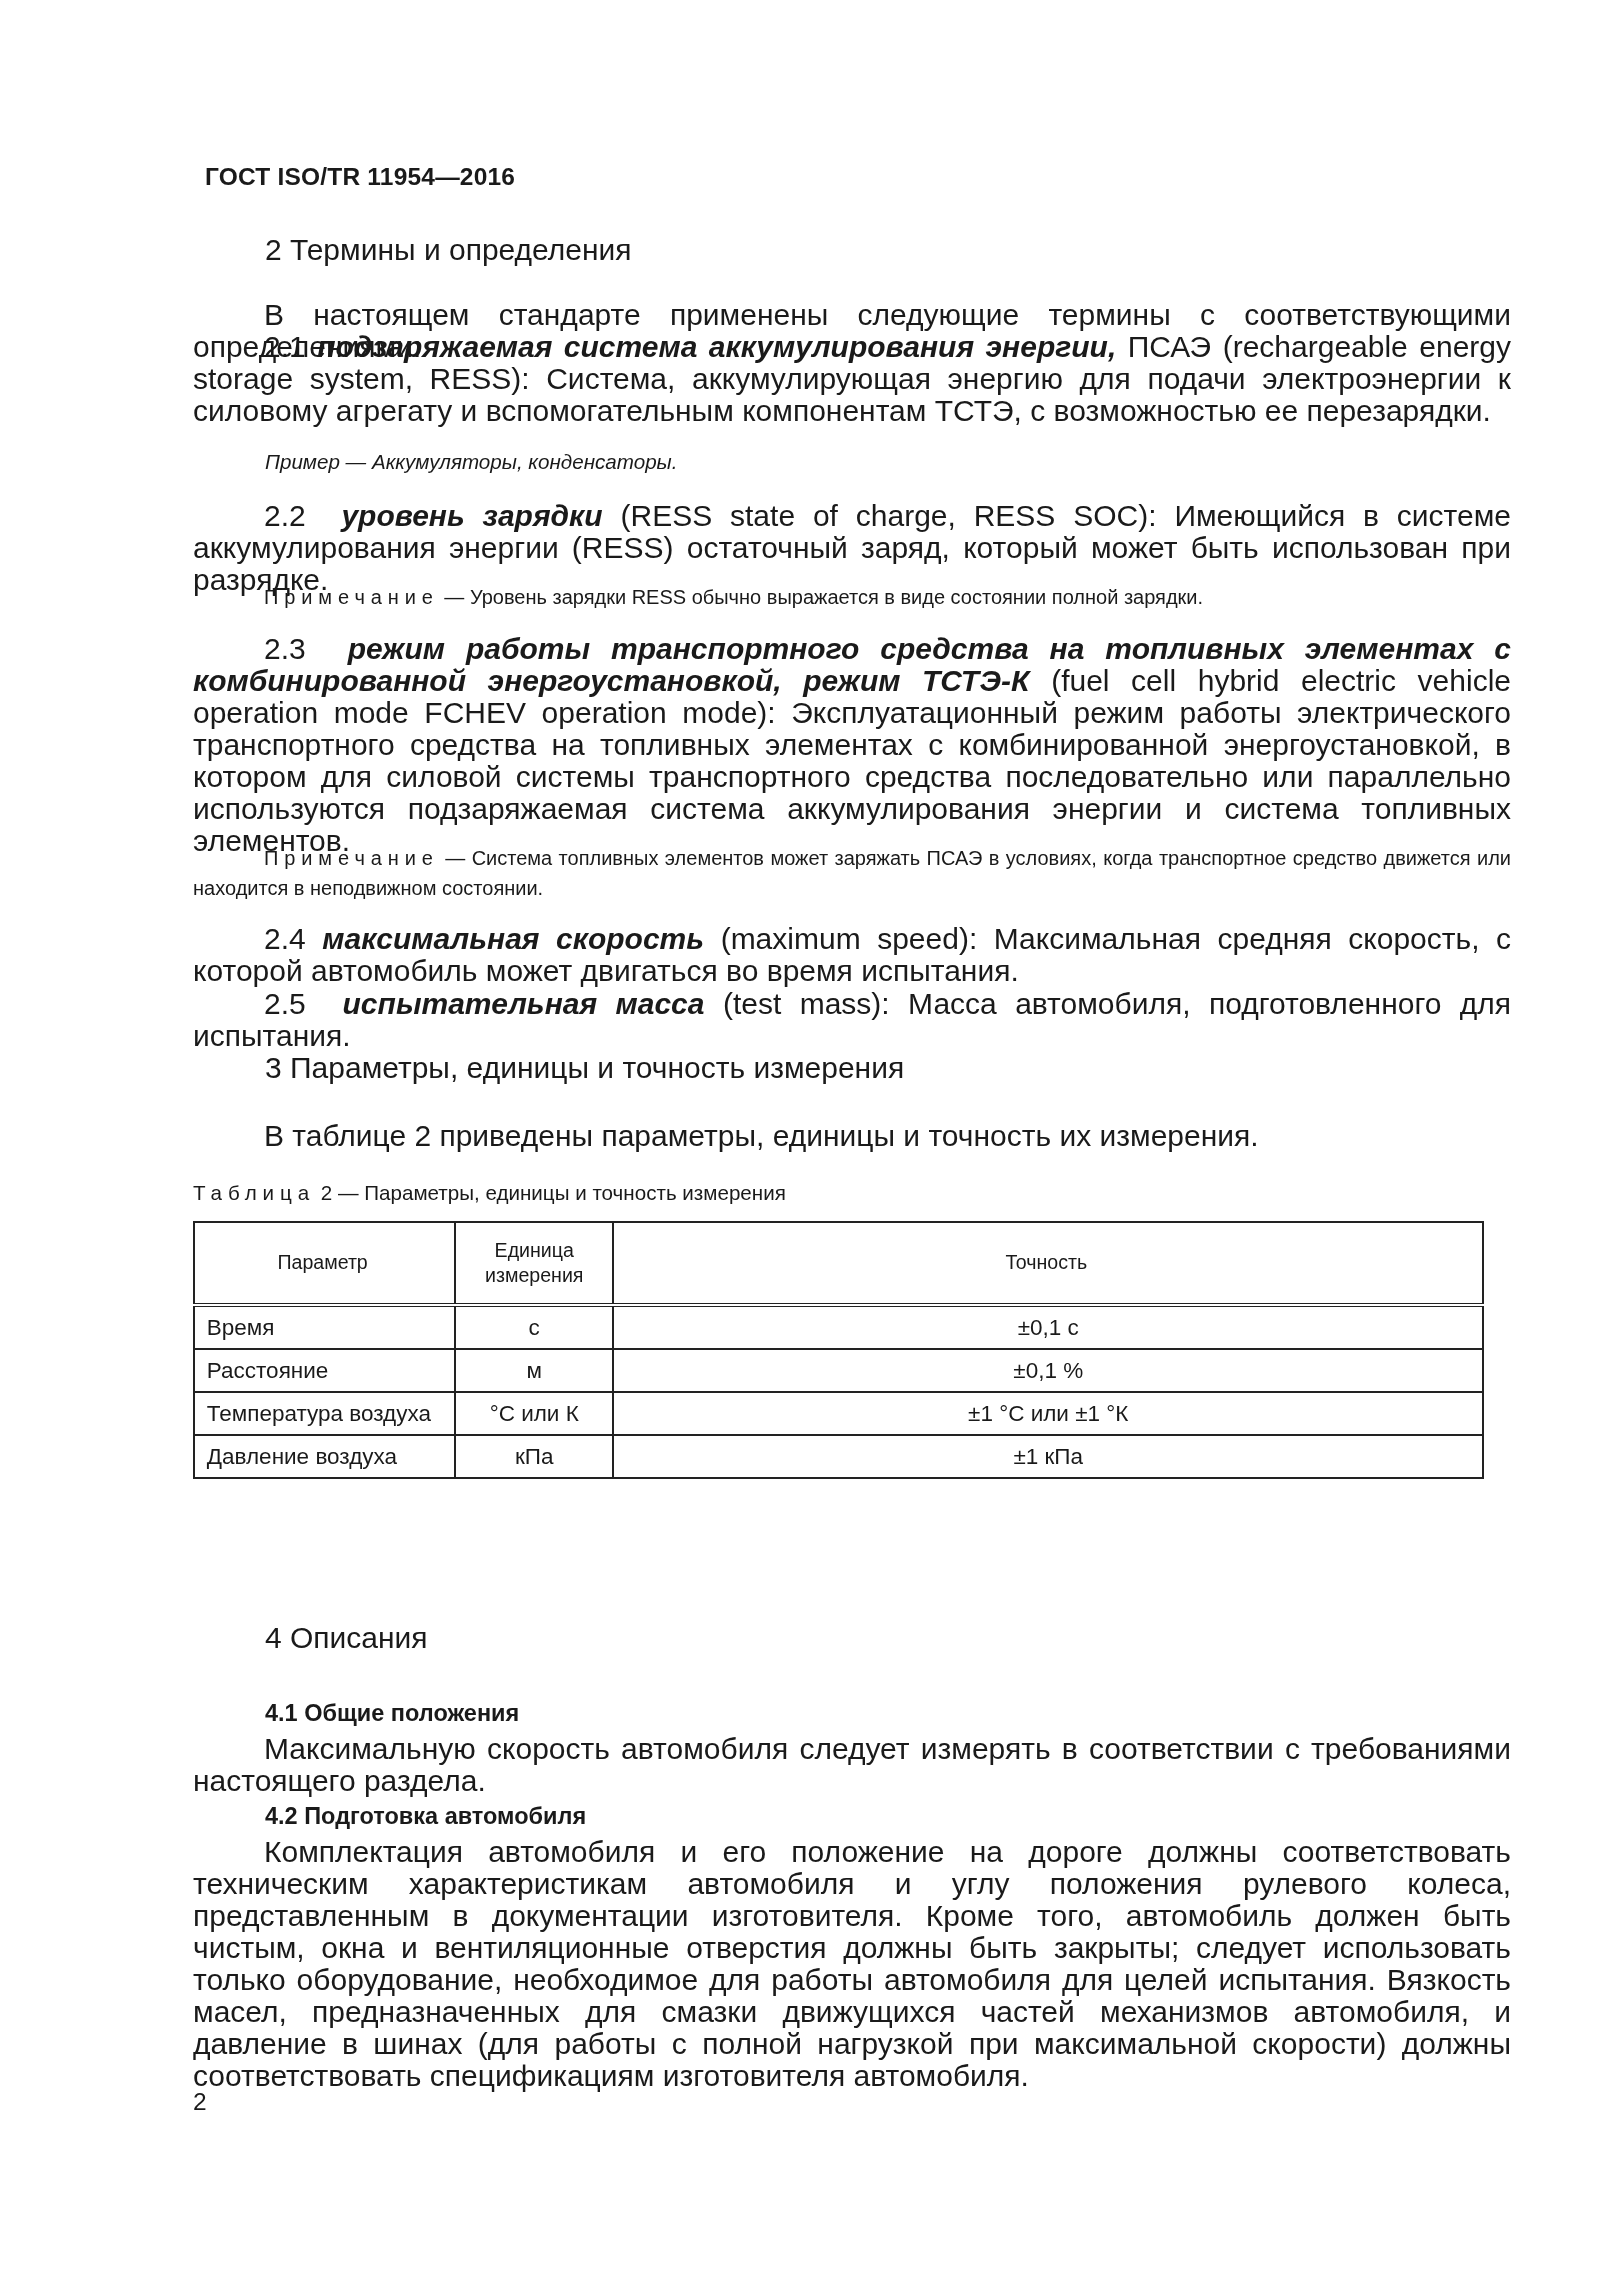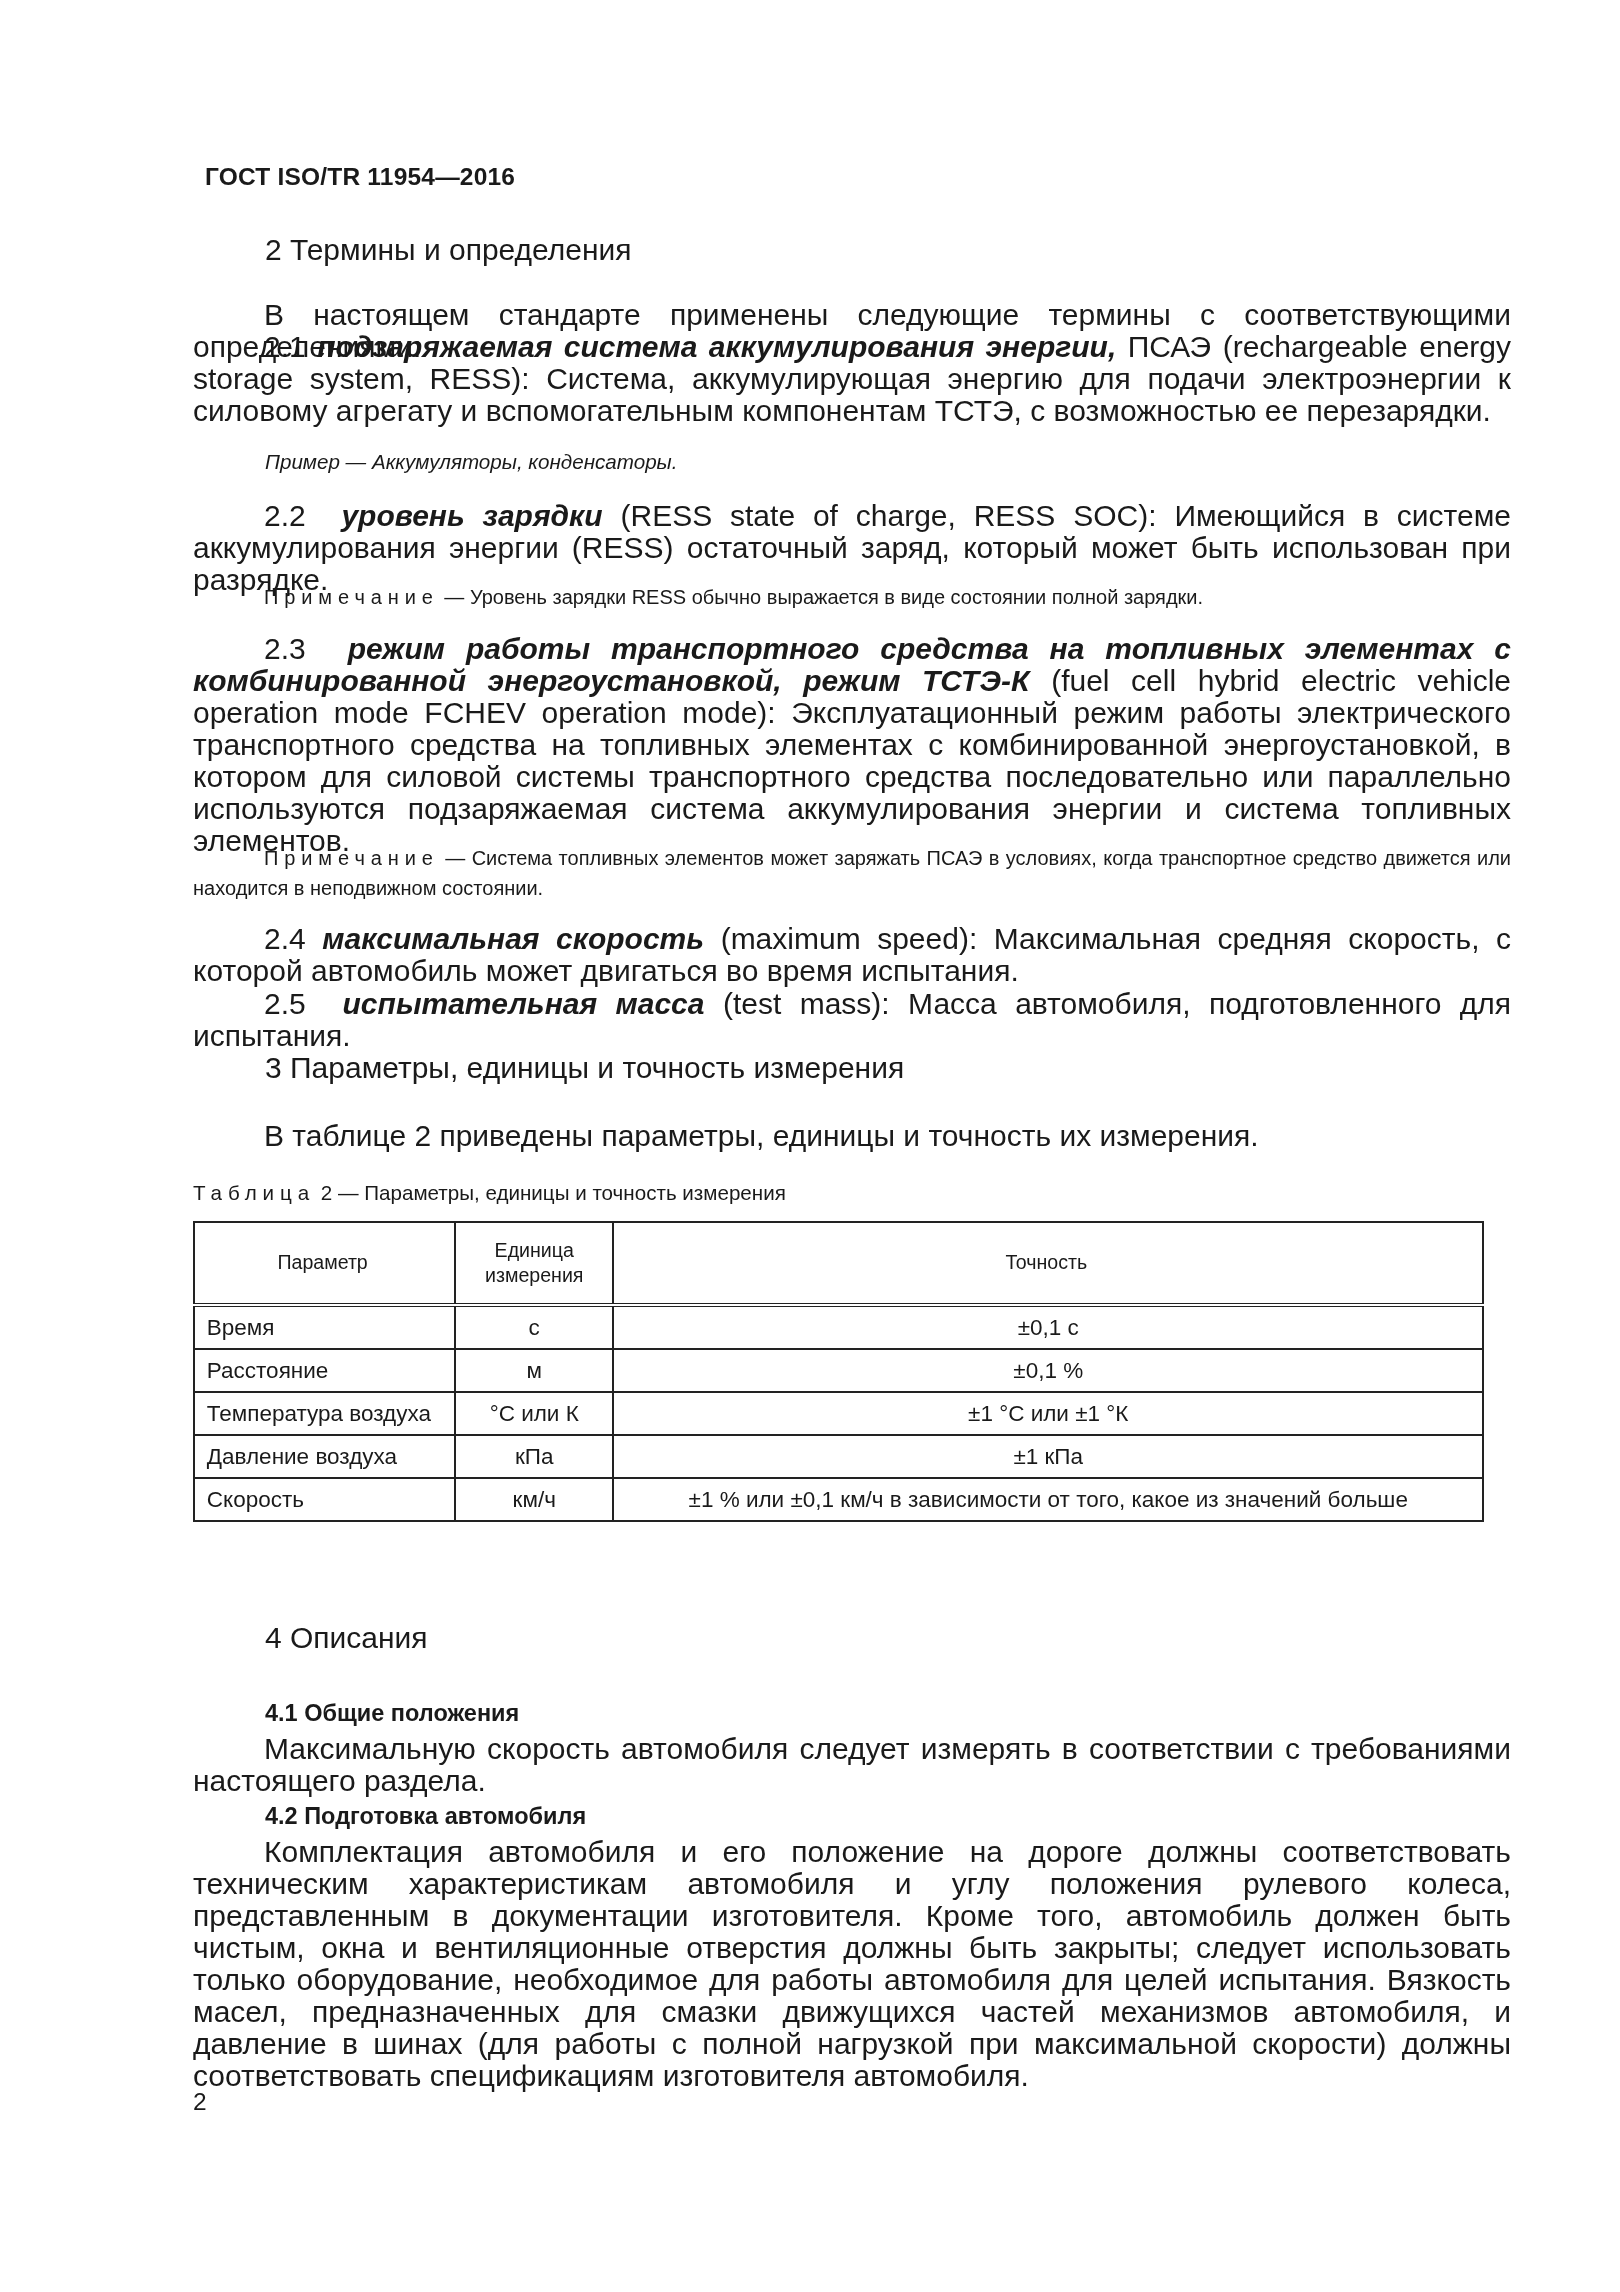--- a/index.html
+++ b/index.html
@@ -84,25 +84,20 @@
     <tr>
       <td>Температура воздуха</td>
       <td class="c">°С или К</td>
       <td class="c">±1 °С или ±1 °К</td>
     </tr>
     <tr>
       <td>Давление воздуха</td>
       <td class="c">кПа</td>
       <td class="c">±1 кПа</td>
     </tr>
-    <tr>
-      <td>Скорость</td>
-      <td class="c">км/ч</td>
-      <td class="c">±1 % или ±0,1 км/ч в зависимости от того, какое из значений больше</td>
-    </tr>
   </tbody>
 </table>
 
 <div class="abs h2" style="top:1621px;">4  Описания</div>
 
 <div class="h3" style="top:1700px;">4.1  Общие положения</div>
 <div class="p" style="top:1733px;"><span class="ind"></span><span>Максимальную скорость автомобиля следует измерять в соответствии с требованиями настоящего раздела.</span></div>
 
 <div class="h3" style="top:1803px;">4.2  Подготовка автомобиля</div>
 <div class="p" style="top:1836px;"><span class="ind"></span><span>Комплектация автомобиля и его положение на дороге должны соответствовать техническим характеристикам автомобиля и углу положения рулевого колеса, представленным в документации изготовителя. Кроме того, автомобиль должен быть чистым, окна и вентиляционные отверстия должны быть закрыты; следует использовать только оборудование, необходимое для работы автомобиля для целей испытания. Вязкость масел, предназначенных для смазки движущихся частей механизмов автомобиля, и давление в шинах (для работы с полной нагрузкой при максимальной скорости) должны соответствовать спецификациям изготовителя автомобиля.</span></div>

